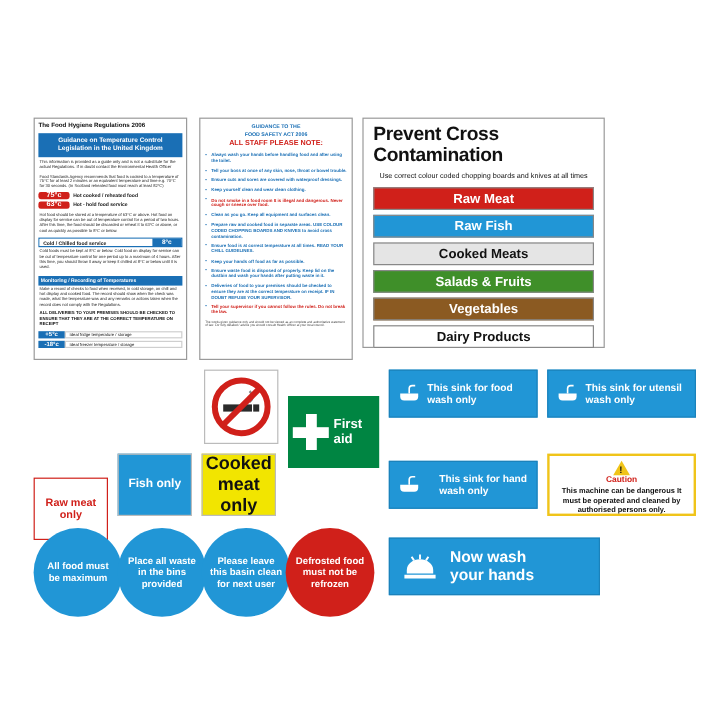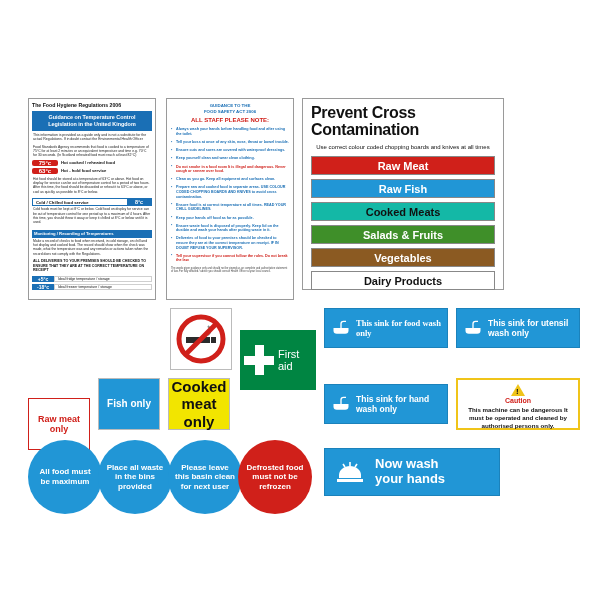--- a/index.html
+++ b/index.html
@@ -59,30 +59,30 @@
   #s-nosmoke{left:170px;top:308px;width:62px;height:62px;border:1px solid #bbb;
      display:flex;align-items:center;justify-content:center;}
 
   
   #s-firstaid{left:240px;top:330px;width:76px;height:60px;background:#008542;
      display:flex;align-items:center;padding-left:4px;}
   #s-firstaid .cross{width:30px;height:30px;position:relative;flex:none;}
   #s-firstaid .cross:before,#s-firstaid .cross:after{content:"";position:absolute;background:#fff;}
   #s-firstaid .cross:before{left:10.5px;top:0;width:9px;height:30px;}
   #s-firstaid .cross:after{top:10.5px;left:0;height:9px;width:30px;}
-  #s-firstaid .fa-txt{color:#fff;font-size:11px;font-weight:normal;margin-left:4px;}
+  #s-firstaid .fa-txt{color:#fff;font-size:11px;font-weight:bold;margin-left:4px;}
 
   
   .sinkSign{background:#2196d6;border:1px solid #1b82bb;color:#fff;
      display:flex;align-items:center;padding:0 6px;}
   .sinkSign .si{width:20px;height:20px;flex:none;margin-right:5px;}
   .sinkSign .st{font-size:8.5px;font-weight:bold;line-height:1.2;}
-  #s-sink-food{left:324px;top:308px;width:124px;height:40px;font-family:Liberation Serif, serif;}
+  #s-sink-food{left:324px;top:308px;width:124px;height:40px;}
   #s-sink-utensil{left:456px;top:308px;width:124px;height:40px;}
-  #s-sink-hand{left:324px;top:384px;width:124px;height:40px;}
+  #s-sink-hand{left:324px;top:384px;width:124px;height:40px;gap:10px;}
 
   
   #s-caution{left:456px;top:378px;width:124px;height:52px;background:#fff;border:2px solid #f0c419;
      padding:3px 4px;text-align:center;}
   #s-caution .tri{width:0;height:0;border-left:7px solid transparent;border-right:7px solid transparent;
      border-bottom:12px solid #f0c419;margin:1px auto 0;position:relative;}
   #s-caution .tri:after{content:"!";position:absolute;left:-2px;top:3px;font-size:8px;font-weight:bold;color:#111;}
   #s-caution .cap{color:#d0201a;font-size:7px;font-weight:bold;margin-top:1px;}
   #s-caution .ctxt{color:#111;font-size:6.2px;font-weight:bold;line-height:1.25;margin-top:2px;}
 
@@ -168,21 +168,21 @@
     </ul>
     <div style="font-size:2.6px;color:#444;line-height:1.25;margin-top:2px;">The words given guidance only and should not be viewed as an complete and authoritative statement of law. For fully detailed / advice you should consult Health Officer at your local council.</div>
   </div>
 
   <div class="sign" id="s-cross">
     <div class="c-title">Prevent Cross</div>
     <div class="c-title">Contamination</div>
     <div class="c-sub">Use correct colour coded chopping boards and knives at all times</div>
     <div class="ccRow" id="cc0" style="background: rgb(208, 32, 26); color: rgb(255, 255, 255);">Raw Meat</div>
     <div class="ccRow" id="cc1" style="background: rgb(33, 150, 214); color: rgb(255, 255, 255);">Raw Fish</div>
-    <div class="ccRow" id="cc2" style="background: #14b8a6; color: rgb(17, 17, 17);">Cooked Meats</div>
+    <div class="ccRow" id="cc2" style="background: #e5e5e5; color: rgb(17, 17, 17);">Cooked Meats</div>
     <div class="ccRow" id="cc3" style="background: rgb(63, 143, 41); color: rgb(255, 255, 255);">Salads &amp; Fruits</div>
     <div class="ccRow" id="cc4" style="background: rgb(139, 90, 34); color: rgb(255, 255, 255);">Vegetables</div>
     <div class="ccRow" id="cc5" style="background: rgb(255, 255, 255); color: rgb(17, 17, 17);">Dairy Products</div>
   </div>
 
   <div class="sign" id="s-nosmoke">
     <svg width="52" height="52" viewBox="0 0 52 52">
       <circle cx="26" cy="26" r="22" fill="#ffffff" stroke="#d0201a" stroke-width="5"></circle>
       <rect x="11" y="24" width="24" height="6" fill="#2b2b2b"></rect>
       <rect x="36" y="24" width="5" height="6" fill="#2b2b2b"></rect>

